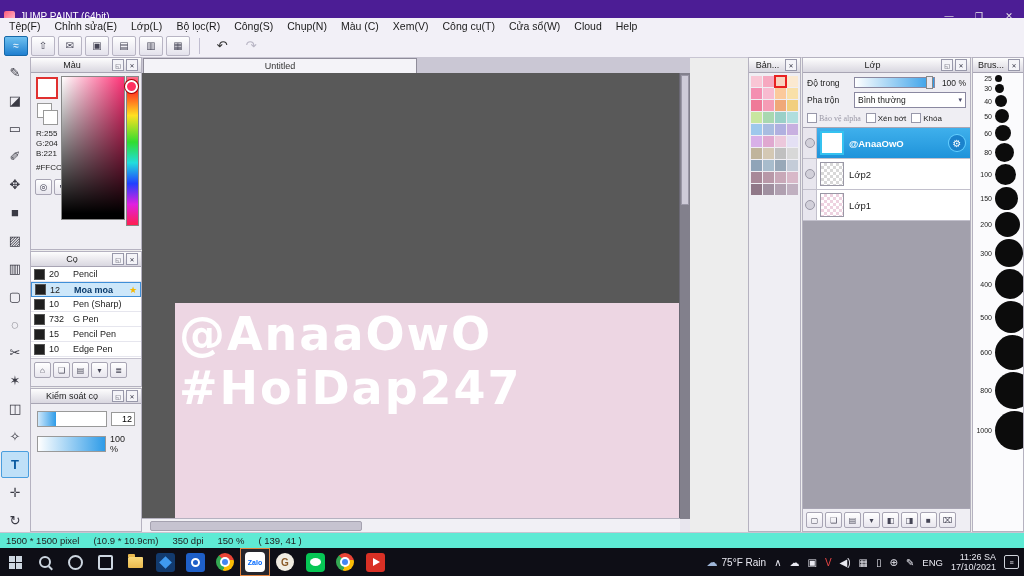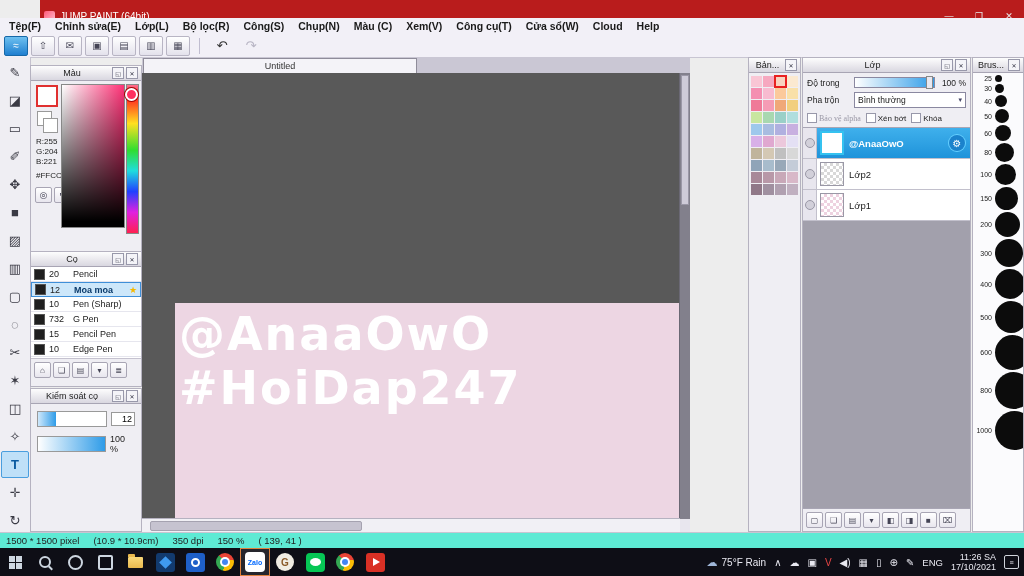--- a/index.html
+++ b/index.html
@@ -1,46 +1,46 @@
 <!DOCTYPE html>
 <html><head>
 <meta charset="utf-8">
 <style>
   html,body{margin:0;padding:0;background:#fff;}
   .app{position:relative;width:1024px;height:576px;overflow:hidden;background:#ededed;
        font-family:"Liberation Sans","DejaVu Sans",sans-serif;-webkit-font-smoothing:antialiased;}
 
   
-  .titlebar{position:absolute;left:0;top:0;right:0;height:32px;background:#b91c1c;display:flex;align-items:center;color:#fff;font-size:10px;margin-left:40px;}
+  .titlebar{position:absolute;left:0;top:0;right:0;height:32px;background:#4c1d95;display:flex;align-items:center;color:#fff;font-size:10px;}
   .app-icon{width:11px;height:11px;margin:0 5px 0 4px;background:linear-gradient(135deg,#ff5a7a,#ffc2d0);border-radius:2px;}
   .win-controls{margin-left:auto;display:flex;height:100%;}
   .win-btn{width:30px;display:flex;align-items:center;justify-content:center;font-size:9px;color:#e8e8e8;}
 
   
   .menubar{position:absolute;top:18px;left:0;right:0;height:16px;background:#f2f0f7;border-bottom:1px solid #d8d5e0;display:flex;align-items:center;font-size:10.5px;color:#1a1a1a;padding-left:2px;}
-  .menu-item{padding:12px 7px;height:100%;display:flex;align-items:center;white-space:nowrap;font-weight:bold;}
+  .menu-item{padding:12px 7px;height:100%;display:flex;align-items:center;white-space:nowrap;}
 
   
   .toolbar{position:absolute;top:34px;left:0;right:0;height:23px;background:#f2f0f7;border-bottom:1px solid #c8c5d2;display:flex;align-items:center;padding-left:4px;gap:3px;}
   #toolbar-buttons{display:flex;gap:3px;}
   .tb-btn{width:22px;height:18px;border:1px solid #b8b5c4;background:linear-gradient(#ffffff,#e4e2ec);border-radius:2px;display:flex;align-items:center;justify-content:center;font-size:10px;color:#445;}
   .tb-btn.accent{background:linear-gradient(#6ec0f0,#1f7fd0);color:#fff;border-color:#1668a8;}
   .tb-sep{width:1px;height:16px;background:#c0bdd0;margin:0 6px;}
   .tb-arrow{width:24px;height:18px;display:flex;align-items:center;justify-content:center;font-size:13px;color:#333;border:1px solid transparent;}
   .tb-arrow.disabled{color:#b8b5c4;}
 
   
   .tools-col{position:absolute;left:0;top:57px;width:30px;bottom:44px;background:#efeef3;border-right:1px solid #c5c2cf;display:flex;flex-direction:column;align-items:center;padding-top:2px;gap:1px;}
   .tool-btn{width:26px;height:25px;display:flex;align-items:center;justify-content:center;border:1px solid transparent;border-radius:2px;font-size:13px;color:#3a3a44;flex-shrink:0;}
   .tool-btn.selected{background:#bfe0f8;border-color:#4a9ede;color:#0b5aa0;font-weight:bold;}
 
   
   .left-panels{position:absolute;left:30px;top:57px;width:112px;bottom:44px;}
   .panel{position:absolute;left:0;right:0;background:#efeef3;border:1px solid #b5b2c0;box-sizing:border-box;}
-  #color-panel{top:8px;height:193px;}
+  #color-panel{top:0;height:193px;}
   #brush-panel{top:194px;height:136px;display:flex;flex-direction:column;}
   #brushctl-panel{top:331px;bottom:0;}
   .panel-header{height:14px;background:linear-gradient(#fdfdfd,#d9d7e0);border-bottom:1px solid #a8a5b4;display:flex;align-items:center;padding:0 3px;font-size:9px;color:#222;flex-shrink:0;}
   .ph-title{flex:1;text-align:center;overflow:hidden;white-space:nowrap;}
   .ph-btn{width:10px;height:10px;border:1px solid #9898aa;background:#f4f4f8;font-size:6px;display:flex;align-items:center;justify-content:center;margin-left:2px;color:#334;}
 
   
   .color-body{position:relative;height:178px;}
   .fg-swatch{position:absolute;left:5px;top:4px;width:18px;height:18px;background:#fff;border:2px solid #e03030;}
   .bg-swatch1{position:absolute;left:6px;top:30px;width:13px;height:13px;background:#fff;border:1px solid #999;}

